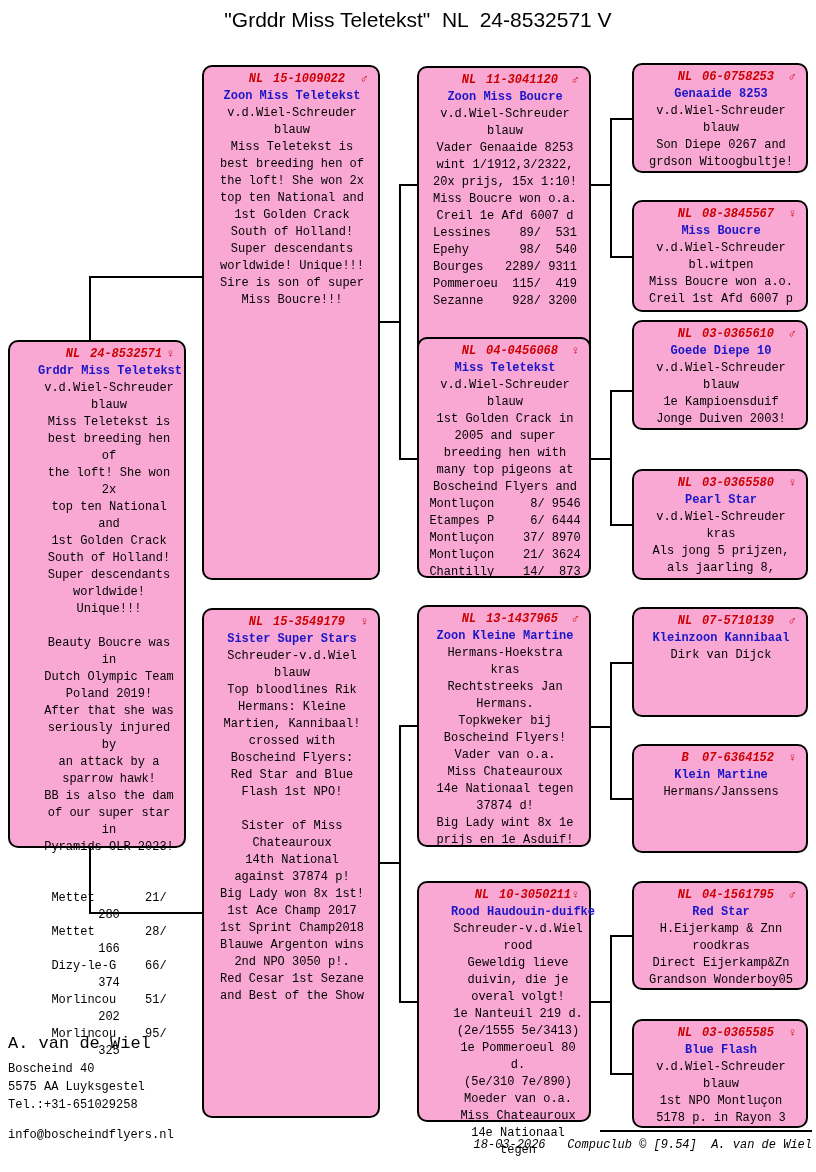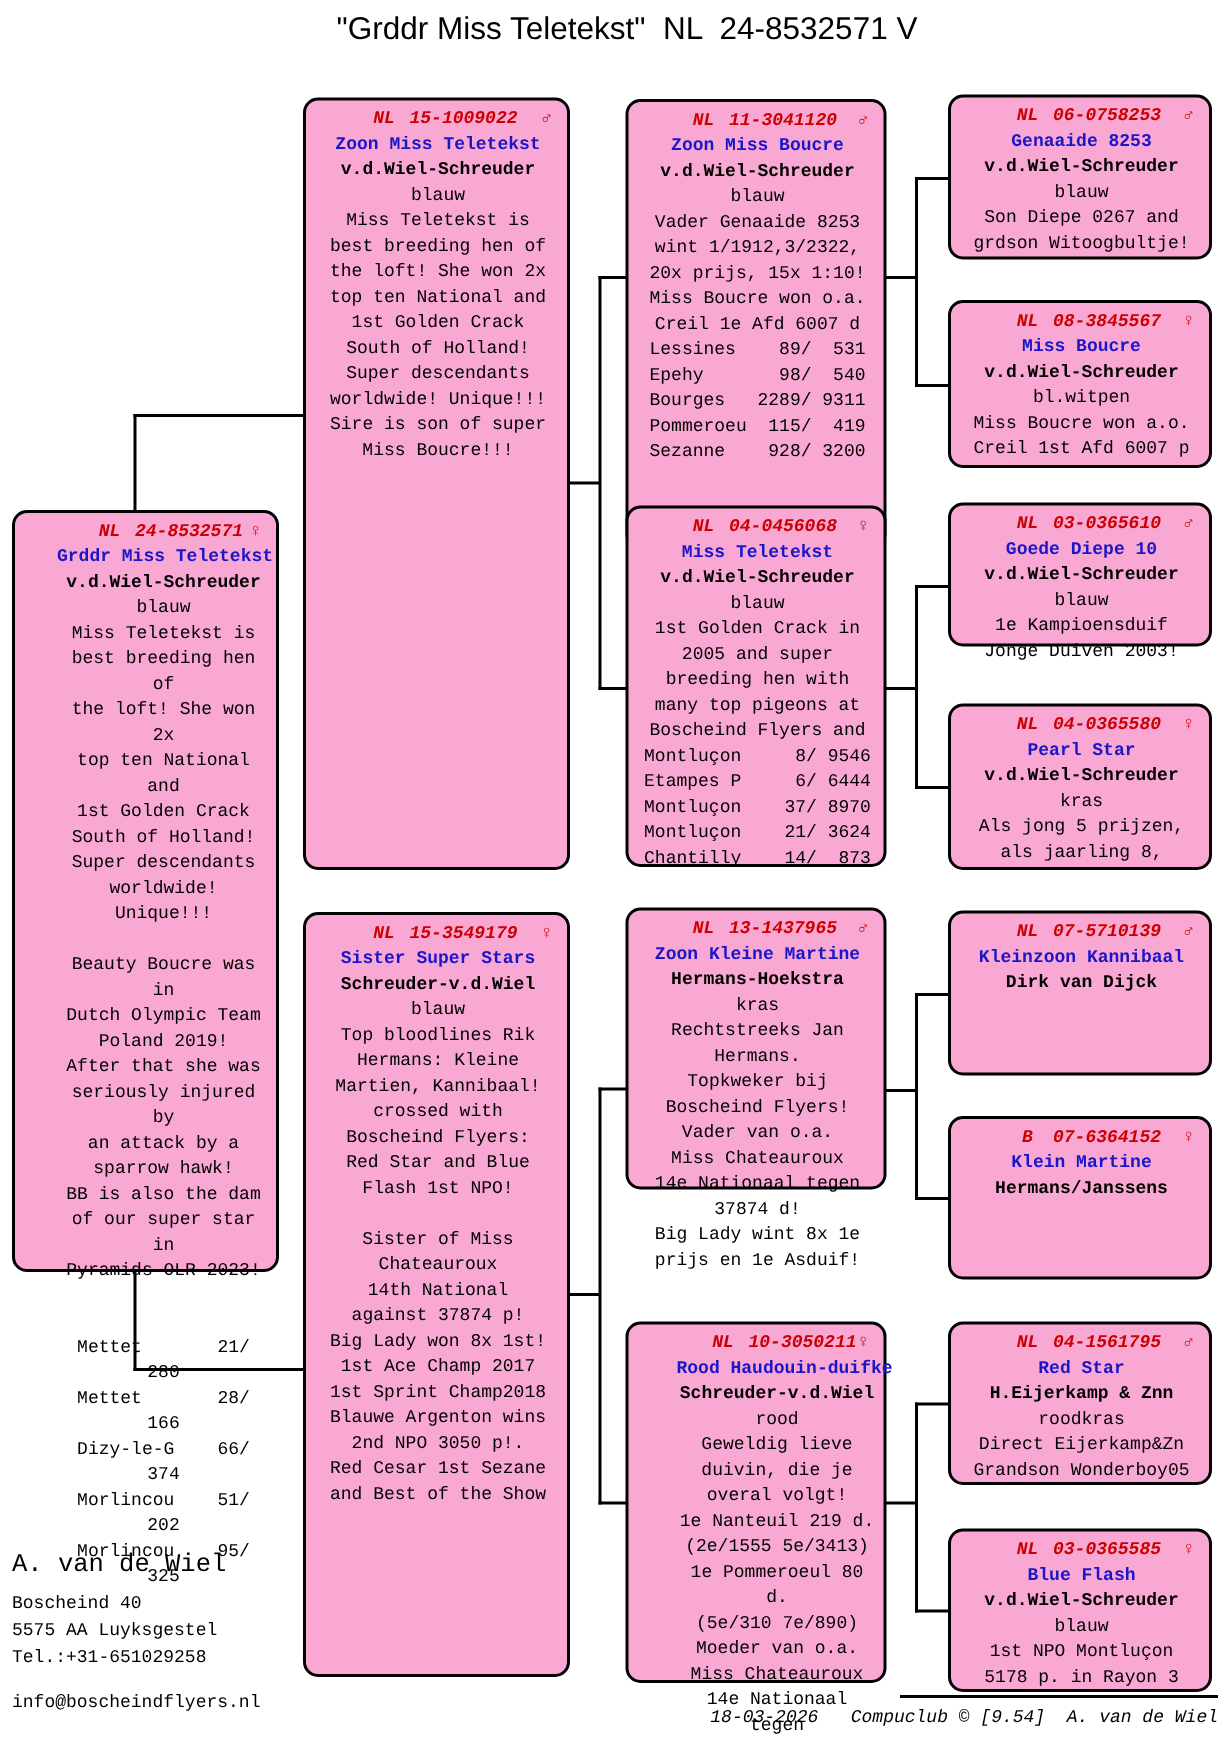--- a/index.html
+++ b/index.html
@@ -7,21 +7,21 @@
         font-family:"Liberation Mono","DejaVu Sans Mono",monospace;color:#000;}
   .title{position:absolute;top:8px;left:20px;width:796px;text-align:center;
          font-family:"Liberation Sans","DejaVu Sans",sans-serif;font-size:21px;
          white-space:pre;color:#000;}
   .box{position:absolute;background:#f9a8d4;border:2px solid #000;border-radius:10px;
        box-sizing:border-box;font-size:12px;line-height:17px;padding:4px 4px 0 6px;text-align:center;}
   .hdr{position:relative;color:#cc0000;font-weight:bold;font-style:italic;white-space:pre;}
   .cc{display:inline-block;width:34px;}
   .sex{position:absolute;right:6px;top:0;font-style:normal;font-weight:bold;}
   .bname{color:#1a16c8;font-weight:bold;white-space:pre;}
-  .owner{font-weight:bold;white-space:pre;}
+  .owner{font-weight:normal;white-space:pre;}
   .notes{white-space:pre-wrap;}
   .line{position:absolute;background:#000;}
   .contact{position:absolute;left:8px;top:1033px;}
   .cname{font-size:17px;font-weight:normal;line-height:22px;margin-bottom:5px;}
   .cline{font-size:12px;line-height:18px;}
   .cemail{font-size:12px;line-height:18px;margin-top:12px;}
   .footer{position:absolute;top:1138px;right:4px;font-size:12px;font-style:italic;white-space:pre;}
 </style>
 </head>
 <body>
@@ -133,21 +133,21 @@
 breeding hen with
 many top pigeons at
 Boscheind Flyers and
 Montluçon     8/ 9546
 Etampes P     6/ 6444
 Montluçon    37/ 8970
 Montluçon    21/ 3624
 Chantilly    14/  873</div>
   </div>
 
-  <div class="box" style="left:417px;top:605px;width:174px;height:188px;">
+  <div class="box" style="left:417px;top:605px;width:174px;height:242px;">
     <div class="hdr"><span class="cc">NL</span><span>13-1437965</span><span class="sex">♂</span></div>
     <div class="bname">Zoon Kleine Martine</div>
     <div class="owner">Hermans-Hoekstra</div>
     <div class="notes">kras
 Rechtstreeks Jan
 Hermans.
 Topkweker bij
 Boscheind Flyers!
 Vader van o.a.
 Miss Chateauroux
@@ -185,31 +185,31 @@
 
   <div class="box" style="left:632px;top:200px;width:176px;height:112px;">
     <div class="hdr"><span class="cc">NL</span><span>08-3845567</span><span class="sex">♀</span></div>
     <div class="bname">Miss Boucre</div>
     <div class="owner">v.d.Wiel-Schreuder</div>
     <div class="notes">bl.witpen
 Miss Boucre won a.o.
 Creil 1st Afd 6007 p</div>
   </div>
 
-  <div class="box" style="left:632px;top:335px;width:176px;height:96px;">
+  <div class="box" style="left:632px;top:320px;width:176px;height:110px;">
     <div class="hdr"><span class="cc">NL</span><span>03-0365610</span><span class="sex">♂</span></div>
     <div class="bname">Goede Diepe 10</div>
     <div class="owner">v.d.Wiel-Schreuder</div>
     <div class="notes">blauw
 1e Kampioensduif
 Jonge Duiven 2003!</div>
   </div>
 
   <div class="box" style="left:632px;top:469px;width:176px;height:111px;">
-    <div class="hdr"><span class="cc">NL</span><span>04-0365580</span><span class="sex">♀</span></div>
+    <div class="hdr"><span class="cc">NL</span><span>03-0365580</span><span class="sex">♀</span></div>
     <div class="bname">Pearl Star</div>
     <div class="owner">v.d.Wiel-Schreuder</div>
     <div class="notes">kras
 Als jong 5 prijzen,
 als jaarling 8,</div>
   </div>
 
   <div class="box" style="left:632px;top:607px;width:176px;height:110px;">
     <div class="hdr"><span class="cc">NL</span><span>07-5710139</span><span class="sex">♂</span></div>
     <div class="bname">Kleinzoon Kannibaal</div>

